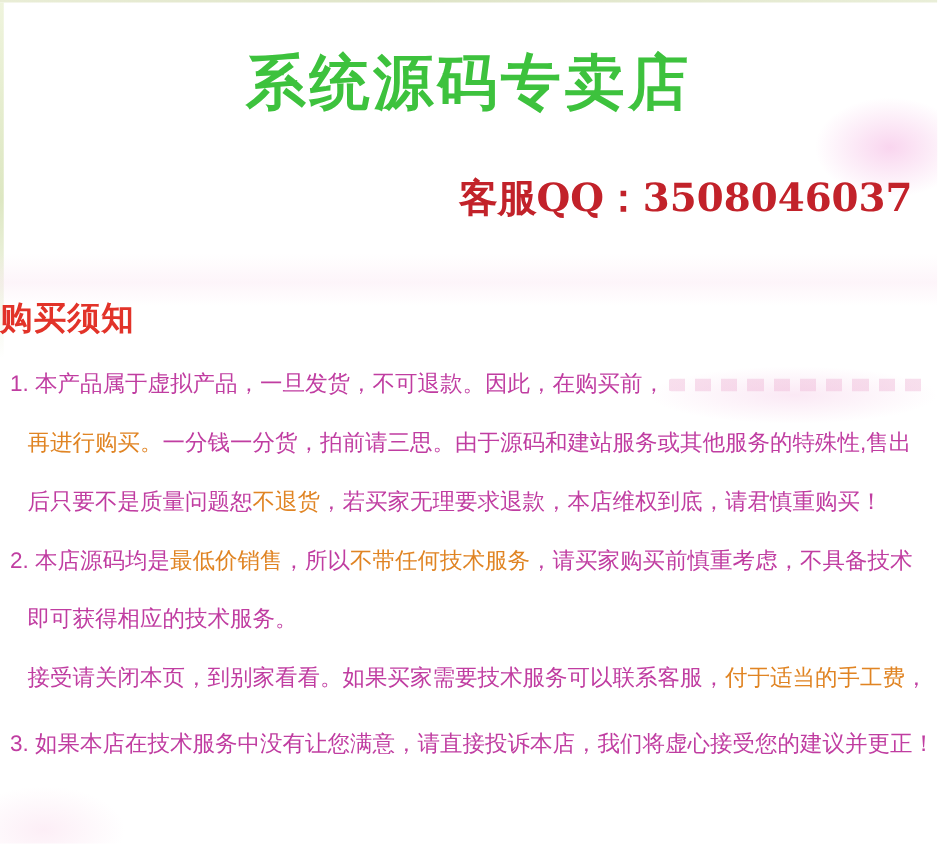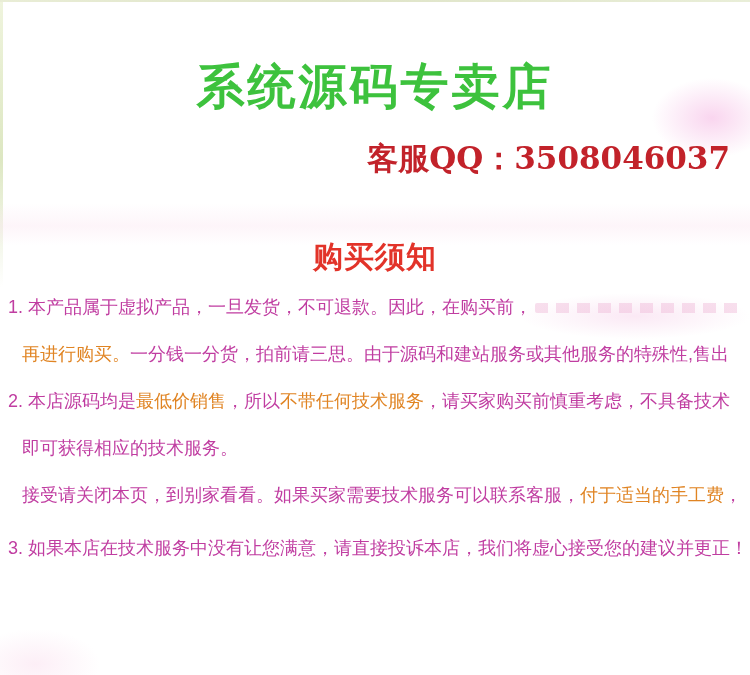--- a/index.html
+++ b/index.html
@@ -37,33 +37,32 @@
     background: radial-gradient(closest-side, rgba(250,222,238,0.5), rgba(255,255,255,0));
   }
 
   .store-title {
     position: absolute; top: 34px; left: 0; width: 100%;
     text-align: center;
     font-family: "DejaVu Serif", "Liberation Serif", serif;
     font-size: 48px; font-weight: bold;
     letter-spacing: 3px;
     color: var(--title-green, #3dc23d);
-    margin-top: 21px;
   }
   .contact-line {
     position: absolute; top: 138px; left: 0; right: 20px;
     text-align: right;
     font-family: "DejaVu Serif", "Liberation Serif", serif;
     font-size: 31px; font-weight: bold;
     color: var(--contact-red, #c2222a);
   }
   .notice-heading {
     position: absolute; top: 237px; left: 0; width: 100%;
-    text-align: center;
-    font-size: 30px; font-weight: bold;
+    text-align: left;
+    font-size: 26px; font-weight: bold;
     letter-spacing: 1px;
     color: var(--heading-red, #e23329);
   }
   .notice {
     position: absolute; top: 284px; left: 0; right: 0;
     font-size: 18px; font-weight: normal;
   }
   .notice .line {
     height: 47px; line-height: 47px;
     padding-left: 8px;
@@ -100,20 +99,21 @@
   <div class="contact-line">
     <span>客服QQ：</span><span>3508046037</span>
   </div>
 
   <div class="notice-heading">购买须知</div>
 
   <div class="notice" id="notice-list">
       <div class="notice-item">
         <div class="line"><span class="seg-magenta">1. 本产品属于虚拟产品，一旦发货，不可退款。因此，在购买前，</span><span class="smudge"></span></div>
         <div class="line cont"><span class="seg-orange">再进行购买。</span><span class="seg-magenta">一分钱一分货，拍前请三思。由于源码和建站服务或其他服务的特殊性,售出</span></div>
+        <div class="line cont"><span class="seg-magenta">后只要不是质量问题恕</span><span class="seg-orange">不退货</span><span class="seg-magenta">，若买家无理要求退款，本店维权到底，请君慎重购买！</span></div>
       </div>
       <div class="notice-item">
         <div class="line"><span class="seg-magenta">2. 本店源码均是</span><span class="seg-orange">最低价销售</span><span class="seg-magenta">，所以</span><span class="seg-orange">不带任何技术服务</span><span class="seg-magenta">，请买家购买前慎重考虑，不具备技术</span></div>
         <div class="line cont"><span class="seg-magenta">即可获得相应的技术服务。</span></div>
         <div class="line cont"><span class="seg-magenta">接受请关闭本页，到别家看看。如果买家需要技术服务可以联系客服，</span><span class="seg-orange">付于适当的手工费</span><span class="seg-magenta">，</span></div>
       </div>
       <div class="notice-item">
         <div class="line"><span class="seg-magenta">3. 如果本店在技术服务中没有让您满意，请直接投诉本店，我们将虚心接受您的建议并更正！</span></div>
       </div>
     </div>

